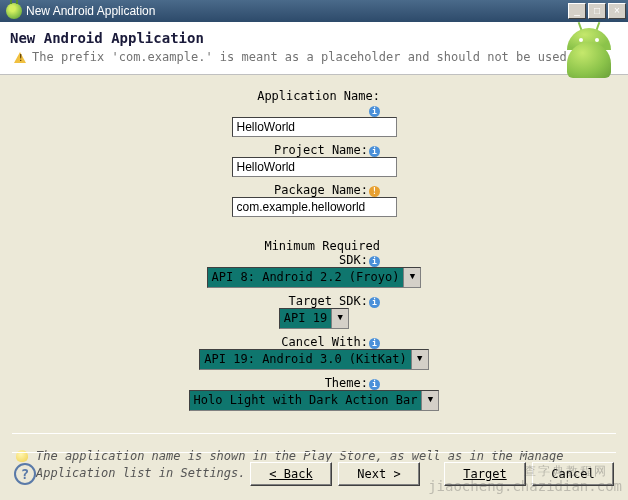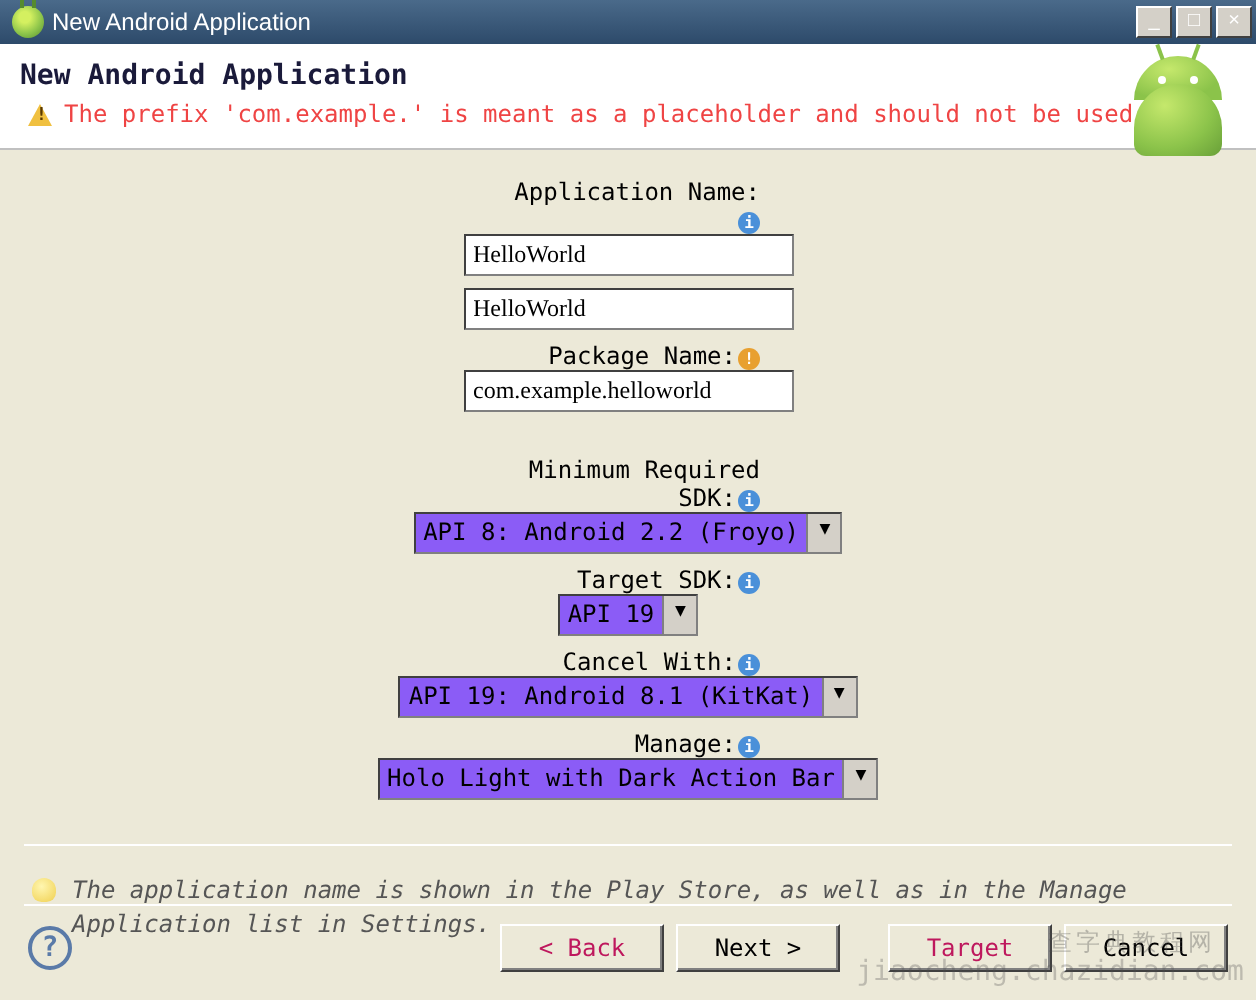--- a/index.html
+++ b/index.html
@@ -7,48 +7,48 @@
 .titlebar { height: 22px; background: linear-gradient(to bottom, #4a6a8a, #2d4a6a); display: flex; align-items: center; color: #fff; padding: 0 2px; }
 .titlebar-icon { width: 16px; height: 16px; background: radial-gradient(circle at 40% 35%, #d4f060 20%, #8bc34a 60%, #558b2f 100%); border-radius: 50%; margin: 0 4px; position: relative; }
 .titlebar-icon::before, .titlebar-icon::after { content: ""; position: absolute; width: 2px; height: 4px; background: #558b2f; top: -3px; }
 .titlebar-icon::before { left: 4px; }
 .titlebar-icon::after { right: 4px; }
 .titlebar-text { flex: 1; font-family: "SimSun", sans-serif; font-size: 12px; }
 .win-controls { display: flex; gap: 2px; }
 .win-btn { width: 18px; height: 16px; background: #d4d0c8; border: 1px solid #fff; border-right-color: #404040; border-bottom-color: #404040; font-family: "Marlett", sans-serif; font-size: 10px; text-align: center; line-height: 14px; cursor: default; }
 .banner { background: #fff; padding: 8px 10px 10px; position: relative; border-bottom: 1px solid #c0c0c0; }
 .banner h1 { font-size: 14px; font-weight: bold; color: #1a1a3a; margin-bottom: 4px; }
-.banner-msg { display: flex; align-items: center; gap: 6px; color: #ef4444; padding-left: 4px; }
+.banner-msg { display: flex; align-items: center; gap: 6px; color: #737373; padding-left: 4px; }
 .warn-icon { width: 0; height: 0; border-left: 6px solid transparent; border-right: 6px solid transparent; border-bottom: 11px solid #f0c040; position: relative; }
 .warn-icon::after { content: "!"; position: absolute; left: -2px; top: 1px; font-size: 9px; color: #5a3a00; font-weight: bold; }
 .android-logo { position: absolute; right: 12px; top: 6px; width: 54px; height: 54px; }
 .android-body { width: 44px; height: 36px; background: radial-gradient(ellipse at 35% 30%, #c5e86c, #8bc34a 60%, #689f38); border-radius: 22px 22px 6px 6px; position: absolute; left: 5px; top: 14px; }
 .android-head { width: 44px; height: 22px; background: radial-gradient(ellipse at 40% 30%, #c5e86c, #8bc34a 70%); border-radius: 22px 22px 0 0; position: absolute; left: 5px; top: 0; }
 .android-eye { width: 4px; height: 4px; background: #fff; border-radius: 50%; position: absolute; top: 10px; }
 .android-eye.l { left: 12px; } .android-eye.r { right: 12px; }
 .android-ant { width: 2px; height: 8px; background: #8bc34a; position: absolute; top: -6px; }
 .android-ant.l { left: 12px; transform: rotate(-20deg); } .android-ant.r { right: 12px; transform: rotate(20deg); }
 .form-area { padding: 14px 12px 8px; }
 .row { display: flex; align-items: center; margin-bottom: 6px; flex-direction: column; }
 .lbl { width: 136px; text-align: right; padding-right: 2px; color: #000; }
 .info-icon { display: inline-block; width: 11px; height: 11px; background: #4a90d9; color: #fff; border-radius: 50%; font-size: 8px; text-align: center; line-height: 11px; font-weight: bold; margin-left: 1px; }
 .info-icon.warn { background: #e8a030; }
-.txt { flex: 1; height: 16px; border: 1px solid #808080; border-top-color: #404040; border-left-color: #404040; background: #fff; padding: 2px 4px; font-family: Liberation Serif, serif; font-size: 12px; }
-.combo { flex: 1; display: flex; height: 36px; border: 1px solid #808080; border-top-color: #404040; border-left-color: #404040; background: #8b5cf6; }
+.txt { flex: 1; height: 16px; border: 1px solid #808080; border-top-color: #404040; border-left-color: #404040; background: #fff; padding: 2px 4px; font-family: Liberation Sans, sans-serif; font-size: 12px; }
+.combo { flex: 1; display: flex; height: 36px; border: 1px solid #808080; border-top-color: #404040; border-left-color: #404040; background: #0f766e; }
 .combo-text { flex: 1; padding: 2px 4px; line-height: 15px; }
 .combo-btn { width: 17px; background: #d4d0c8; border-left: 1px solid #808080; text-align: center; line-height: 16px; font-size: 9px; }
 .gap { height: 16px; }
 .sep { height: 1px; background: #a0a0a0; border-bottom: 1px solid #fff; margin: 8px 12px; }
 .hint { display: flex; gap: 8px; padding: 6px 16px; color: #555; line-height: 1.4; font-style: italic; }
 .bulb { width: 12px; height: 12px; background: radial-gradient(circle at 40% 35%, #fff6b0, #f0d050); border-radius: 50% 50% 40% 40%; margin-top: 2px; flex-shrink: 0; }
 .footer { position: absolute; bottom: 0; left: 0; right: 0; padding: 10px 14px 14px; display: flex; align-items: center; }
 .help { width: 22px; height: 22px; border: 2px solid #5a7aa8; border-radius: 50%; color: #5a7aa8; text-align: center; line-height: 18px; font-weight: bold; font-size: 14px; }
 .spacer { flex: 1; }
 .btn { min-width: 82px; height: 24px; background: #ece9d8; border: 1px solid #404040; border-top-color: #fff; border-left-color: #fff; box-shadow: inset -1px -1px 0 #808080; margin-left: 6px; font-family: inherit; font-size: 12px; cursor: default; }
-.btn.disabled { color: #be185d; }
+.btn.disabled { color: #000000; text-decoration: underline; }
 .sep-top { height: 1px; background: #a0a0a0; border-bottom: 1px solid #fff; margin-bottom: 10px; }
 .watermark { position: absolute; right: 20px; bottom: 20px; font-size: 12px; color: rgba(80,80,80,0.35); letter-spacing: 2px; font-family: Liberation Sans, sans-serif; pointer-events: none; }
 .watermark-sub { position: absolute; right: 6px; bottom: 6px; font-size: 14px; color: rgba(80,80,80,0.3); pointer-events: none; }
 </style>
 </head>
 <body>
 
 <div class="titlebar">
   <div class="titlebar-icon"></div>
   <div class="titlebar-text">New Android Application</div>
@@ -75,20 +75,21 @@
     <div class="android-body"></div>
   </div>
 </div>
 
 <div class="form-area">
   <div class="row">
     <div class="lbl"><span>Application Name:</span><span class="info-icon">i</span></div>
     <input class="txt" value="HelloWorld" style="">
   </div>
   <div class="row">
+    <div class="lbl"><span>Project Name:</span><span class="info-icon">i</span></div>
     <input class="txt" value="HelloWorld" style="">
   </div>
   <div class="row">
     <div class="lbl"><span>Package Name:</span><span class="info-icon warn">!</span></div>
     <input class="txt" value="com.example.helloworld" style="">
   </div>
 
   <div class="gap"></div>
 
   <div class="row">
@@ -101,26 +102,26 @@
   <div class="row">
     <div class="lbl"><span>Target SDK:</span><span class="info-icon">i</span></div>
     <div class="combo">
       <div class="combo-text">API 19</div>
       <div class="combo-btn">▼</div>
     </div>
   </div>
   <div class="row">
     <div class="lbl"><span>Cancel With:</span><span class="info-icon">i</span></div>
     <div class="combo">
-      <div class="combo-text">API 19: Android 8.1 (KitKat)</div>
+      <div class="combo-text">API 19: Android 3.0 (KitKat)</div>
       <div class="combo-btn">▼</div>
     </div>
   </div>
   <div class="row">
-    <div class="lbl"><span>Manage:</span><span class="info-icon">i</span></div>
+    <div class="lbl"><span>Theme:</span><span class="info-icon">i</span></div>
     <div class="combo">
       <div class="combo-text">Holo Light with Dark Action Bar</div>
       <div class="combo-btn">▼</div>
     </div>
   </div>
 </div>
 
 <div class="sep"></div>
 
 <div class="hint">

